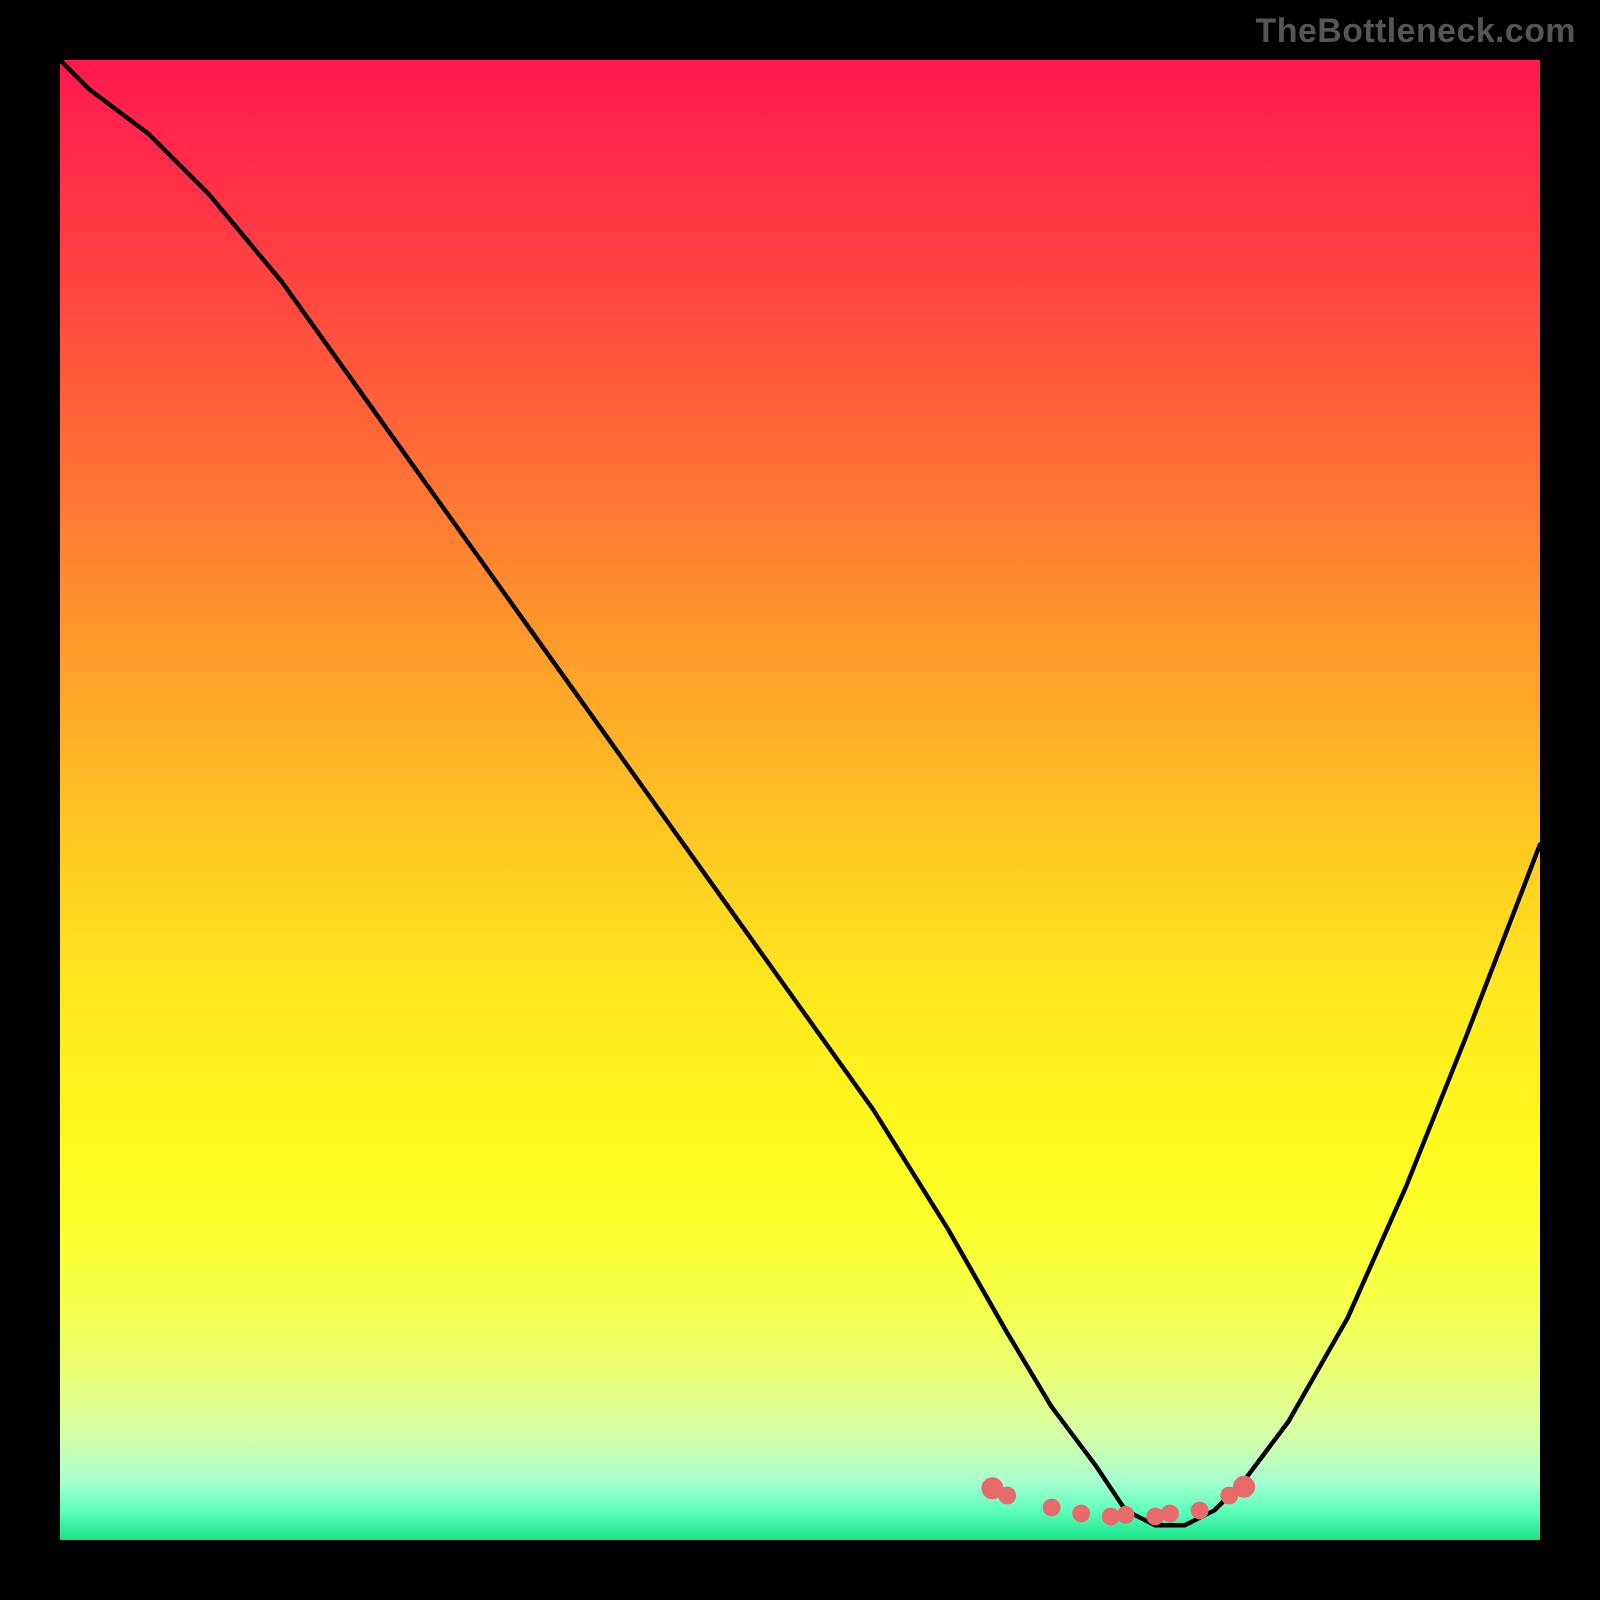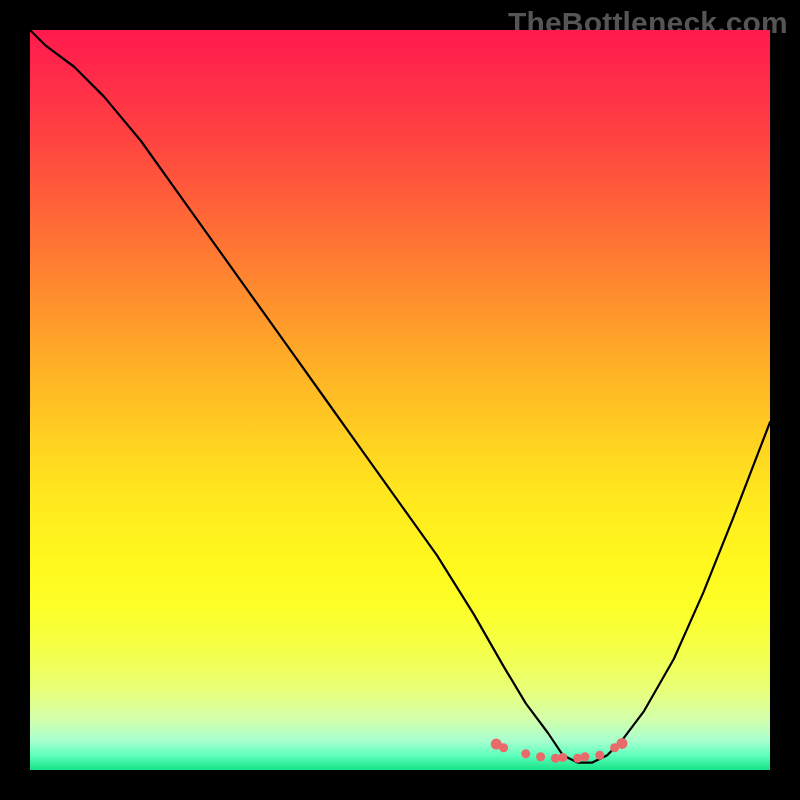--- a/index.html
+++ b/index.html
@@ -32,21 +32,21 @@
       #d4ffa9 93%,
       #a9ffce 96%,
       #5fffbd 98%,
       #17e386 100%);
   }
   .watermark {
     position: absolute;
     top: 6px;
     right: 12px;
     font-family: Arial, Helvetica, sans-serif;
-    font-size: 30px;
+    font-size: 17px;
     font-weight: 600;
     color: #555;
     letter-spacing: 0.2px;
   }
   svg.curve {
     position: absolute;
     left: 0; top: 0;
     width: 740px; height: 740px;
   }
 </style>

